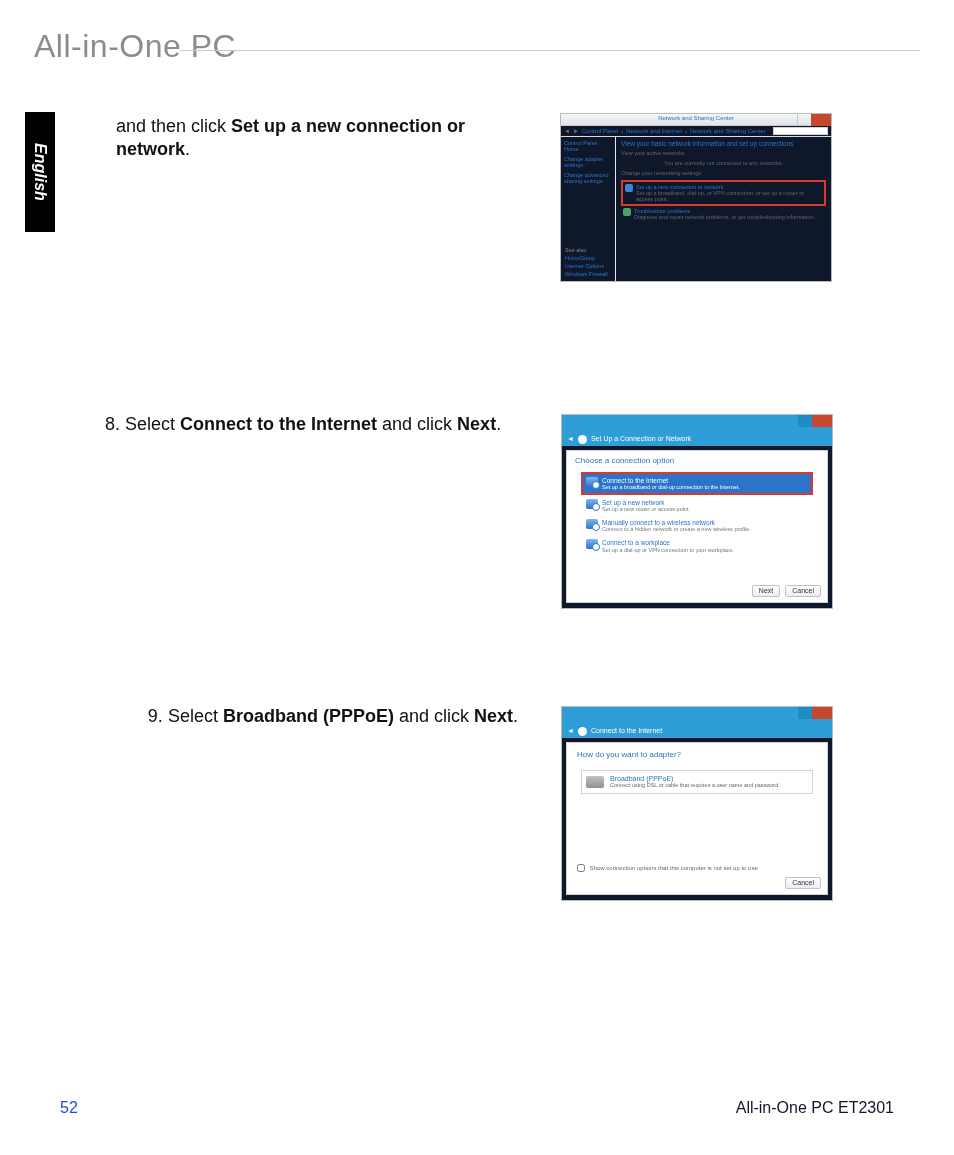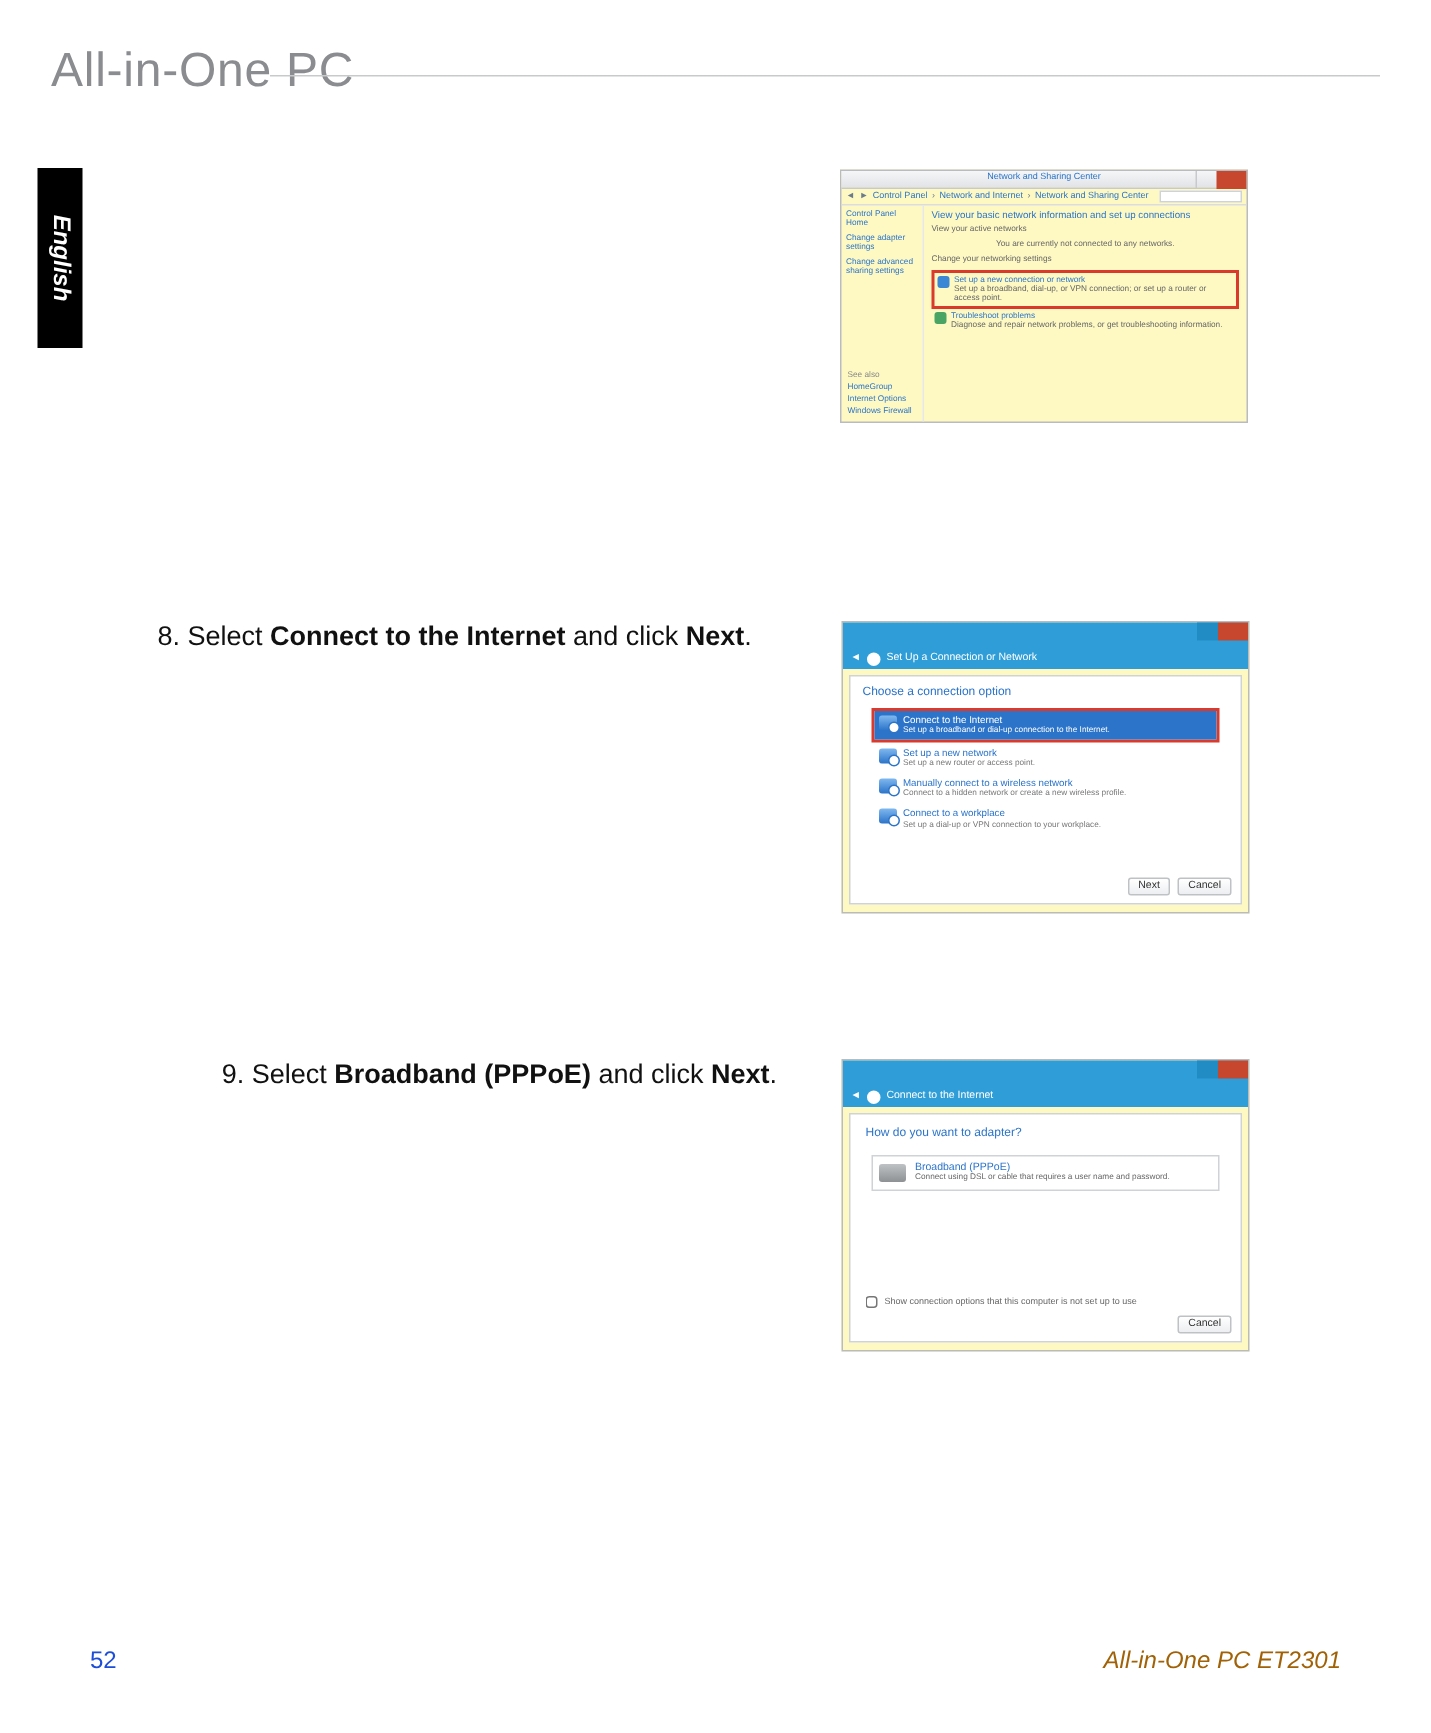--- a/index.html
+++ b/index.html
@@ -17,38 +17,38 @@
   }
   .lang-tab{
     position:absolute;left:25px;top:112px;width:30px;height:120px;
     background:#000;color:#fff;display:flex;align-items:center;justify-content:center;
   }
   .lang-tab span{transform:rotate(90deg);font-weight:600;font-size:16px;font-style:italic;}
   .page-number{
     position:absolute;left:60px;bottom:38px;font-size:16px;color:#1d4ed8;
   }
   .footer-product{
-    position:absolute;right:60px;bottom:38px;font-size:16px;color:#a16207;font-style:italic;
+    position:absolute;right:60px;bottom:38px;font-size:16px;color:#0f172a;
   }
 
   
   .step{position:absolute;}
   .step-num{display:inline-block;vertical-align:top;}
   .step p{margin:0;font-size:18px;line-height:1.25;}
   .b{font-weight:700;}
 
   .step-7{left:98px;top:115px;width:400px;}
   .step-8{left:105px;top:413px;width:420px;}
   .step-9{left:98px;top:705px;width:420px;text-align:right;}
 
   .indent{padding-left:18px;}
 
   
   .shot{
-    position:absolute;border:1px solid #b9bbbe;background:#fef9c3;font-size:7px;color:#666;
+    position:absolute;border:1px solid #b9bbbe;background:#0f172a;font-size:7px;color:#666;
     font-family:"Segoe UI",Tahoma,sans-serif;line-height:1.1;
   }
   .shot *{box-sizing:border-box;}
   .titlebar{height:12px;background:linear-gradient(#f5f6f8,#e1e3e6);border-bottom:1px solid #c7c9cc;position:relative;}
   .tb-close{position:absolute;right:0;top:0;width:20px;height:12px;background:#c6472e;}
   .tb-btn{position:absolute;top:0;width:14px;height:12px;border-left:1px solid #c7c9cc;}
   .tb-title{position:absolute;left:0;right:0;text-align:center;color:#2b74c9;font-size:6px;top:1px;}
 
   .mini-btn{
     display:inline-block;border:1px solid #bfc2c5;background:linear-gradient(#fff,#eceef1);
@@ -116,20 +116,23 @@
 <div class="heading-rule"></div>
 
 <div class="lang-tab">
   <span>English</span>
 </div>
 
 <div class="page-number">52</div>
 <div class="footer-product">All-in-One PC ET2301</div>
 
 <div class="step step-7">
+  <p class="indent">
+    <span> and then click </span><span class="b">Set up a new connection or network</span><span>.</span>
+  </p>
 </div>
 
 <div class="step step-8">
   <p>
     <span class="step-num">8.</span>
     <span>Select </span><span class="b">Connect to the Internet</span><span> and click </span><span class="b">Next</span><span>.</span>
   </p>
 </div>
 
 <div class="step step-9">

